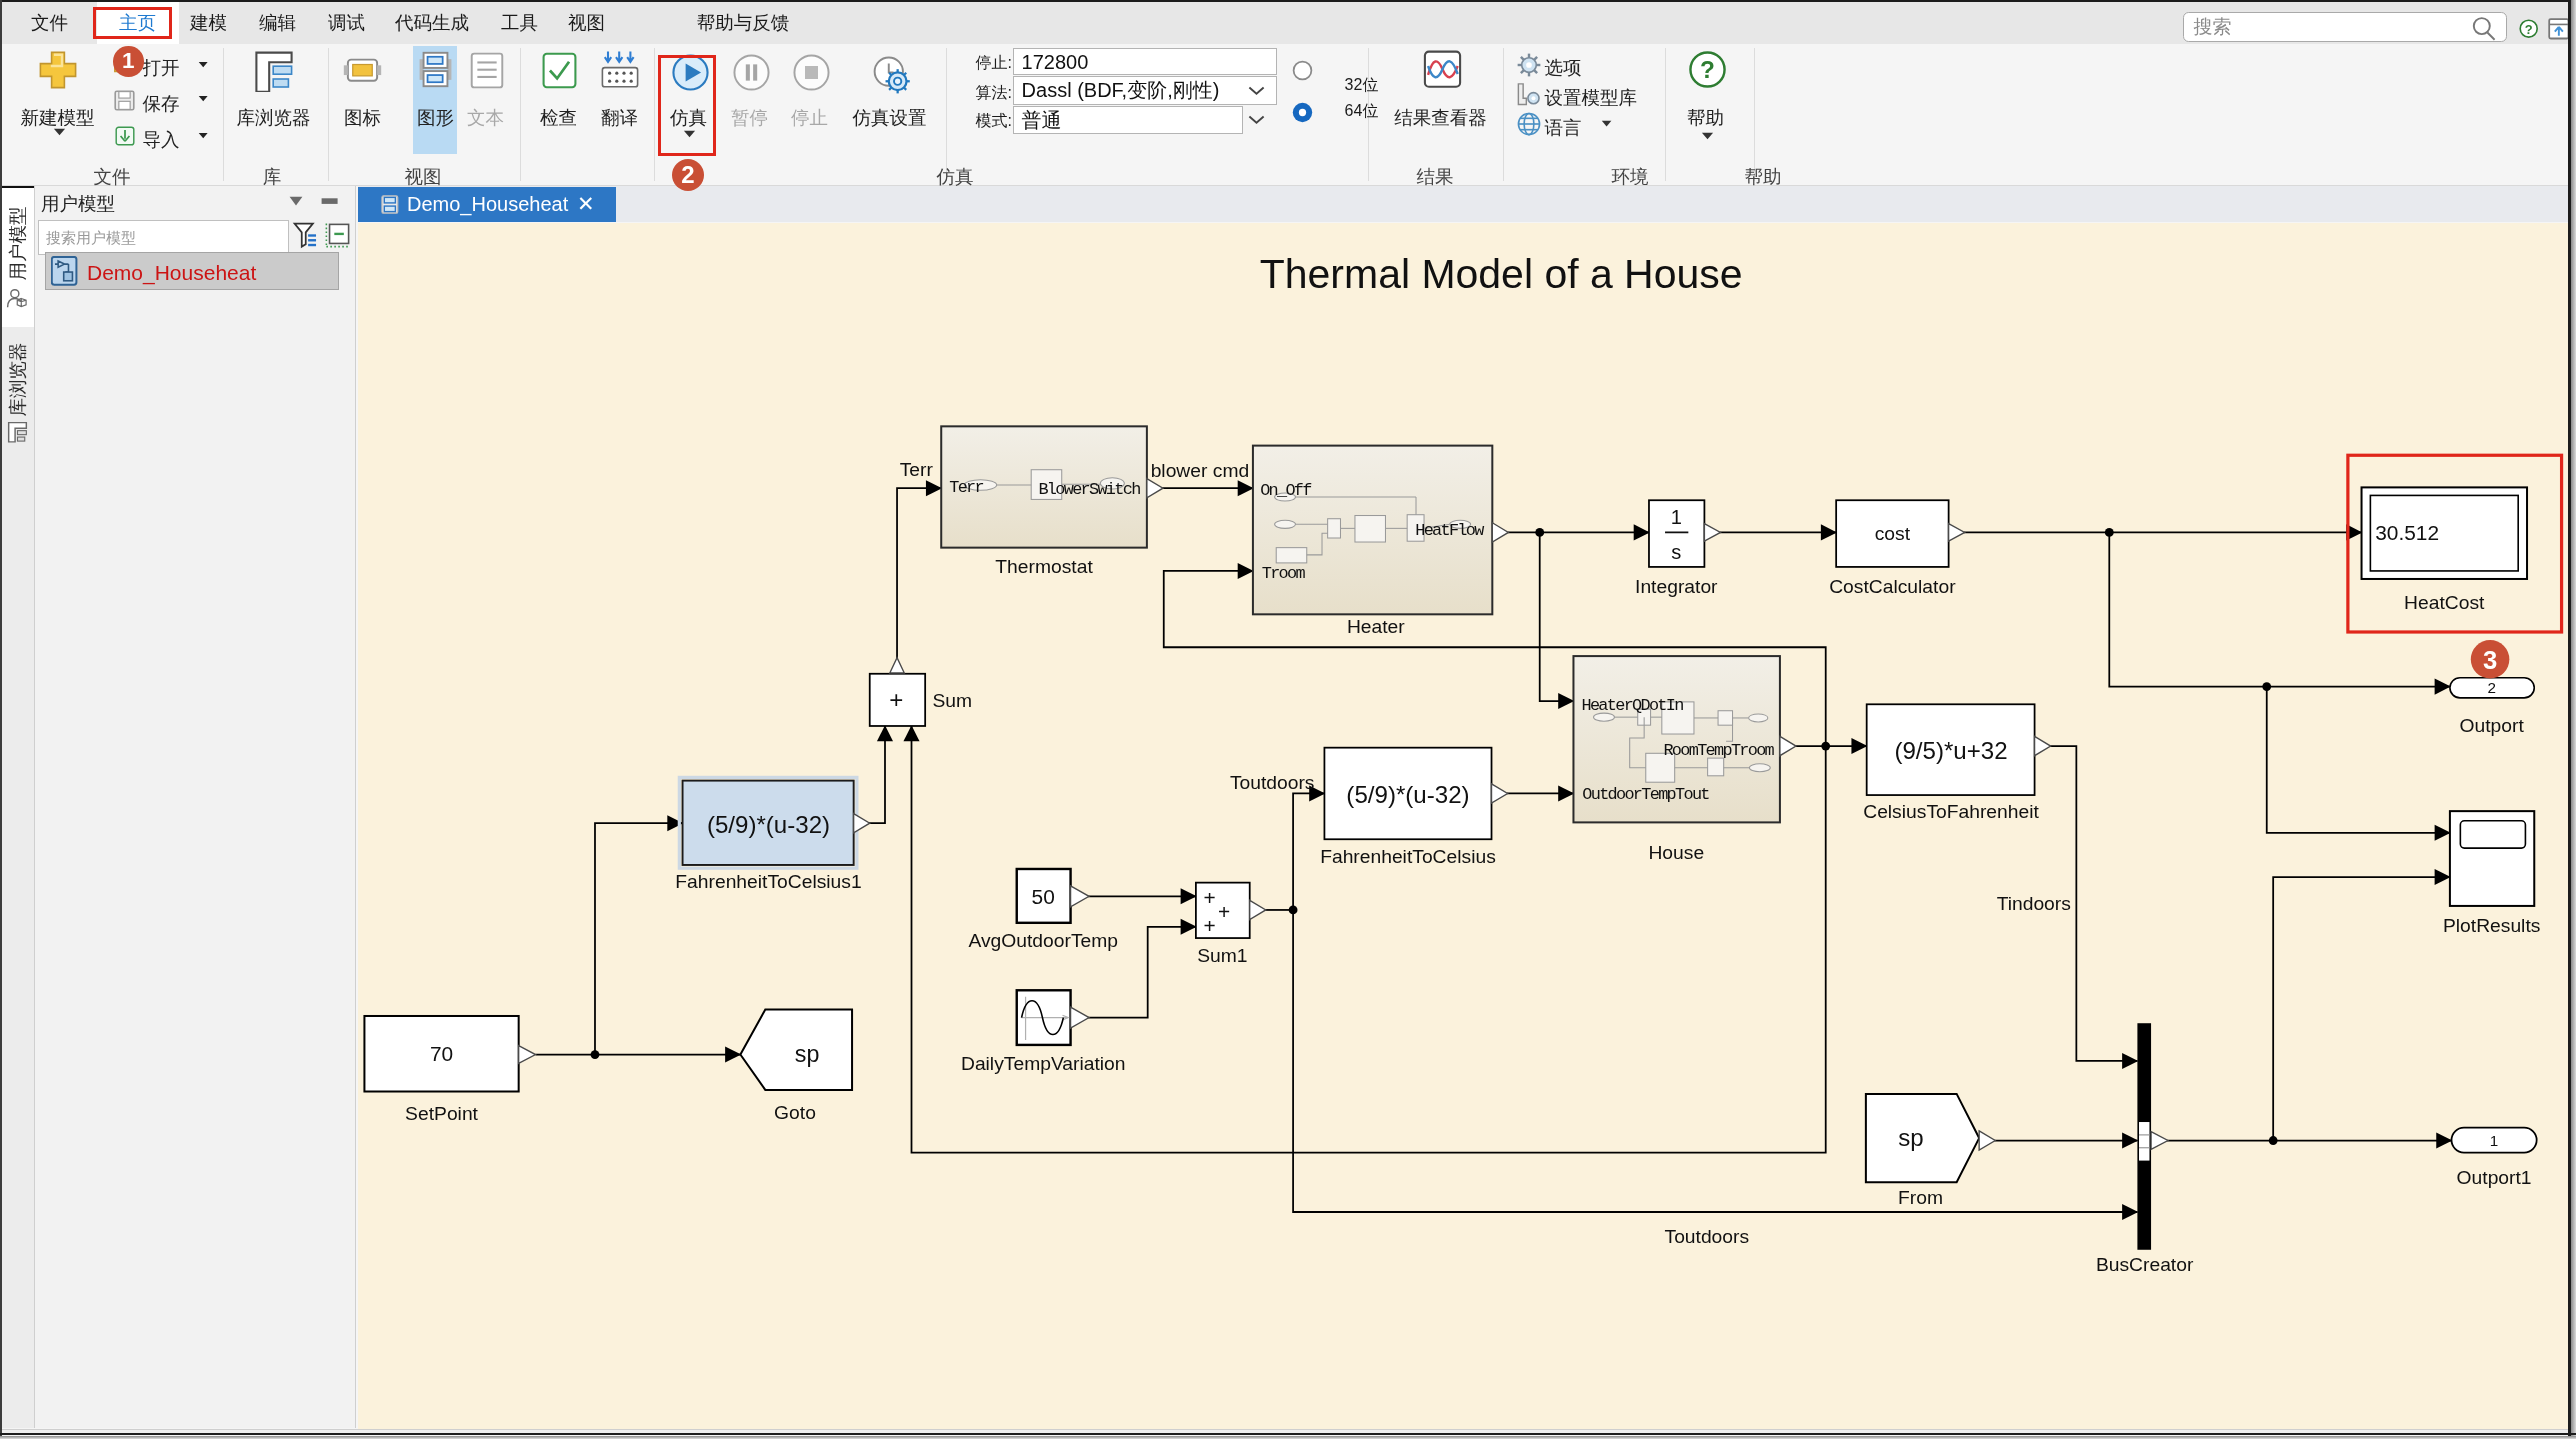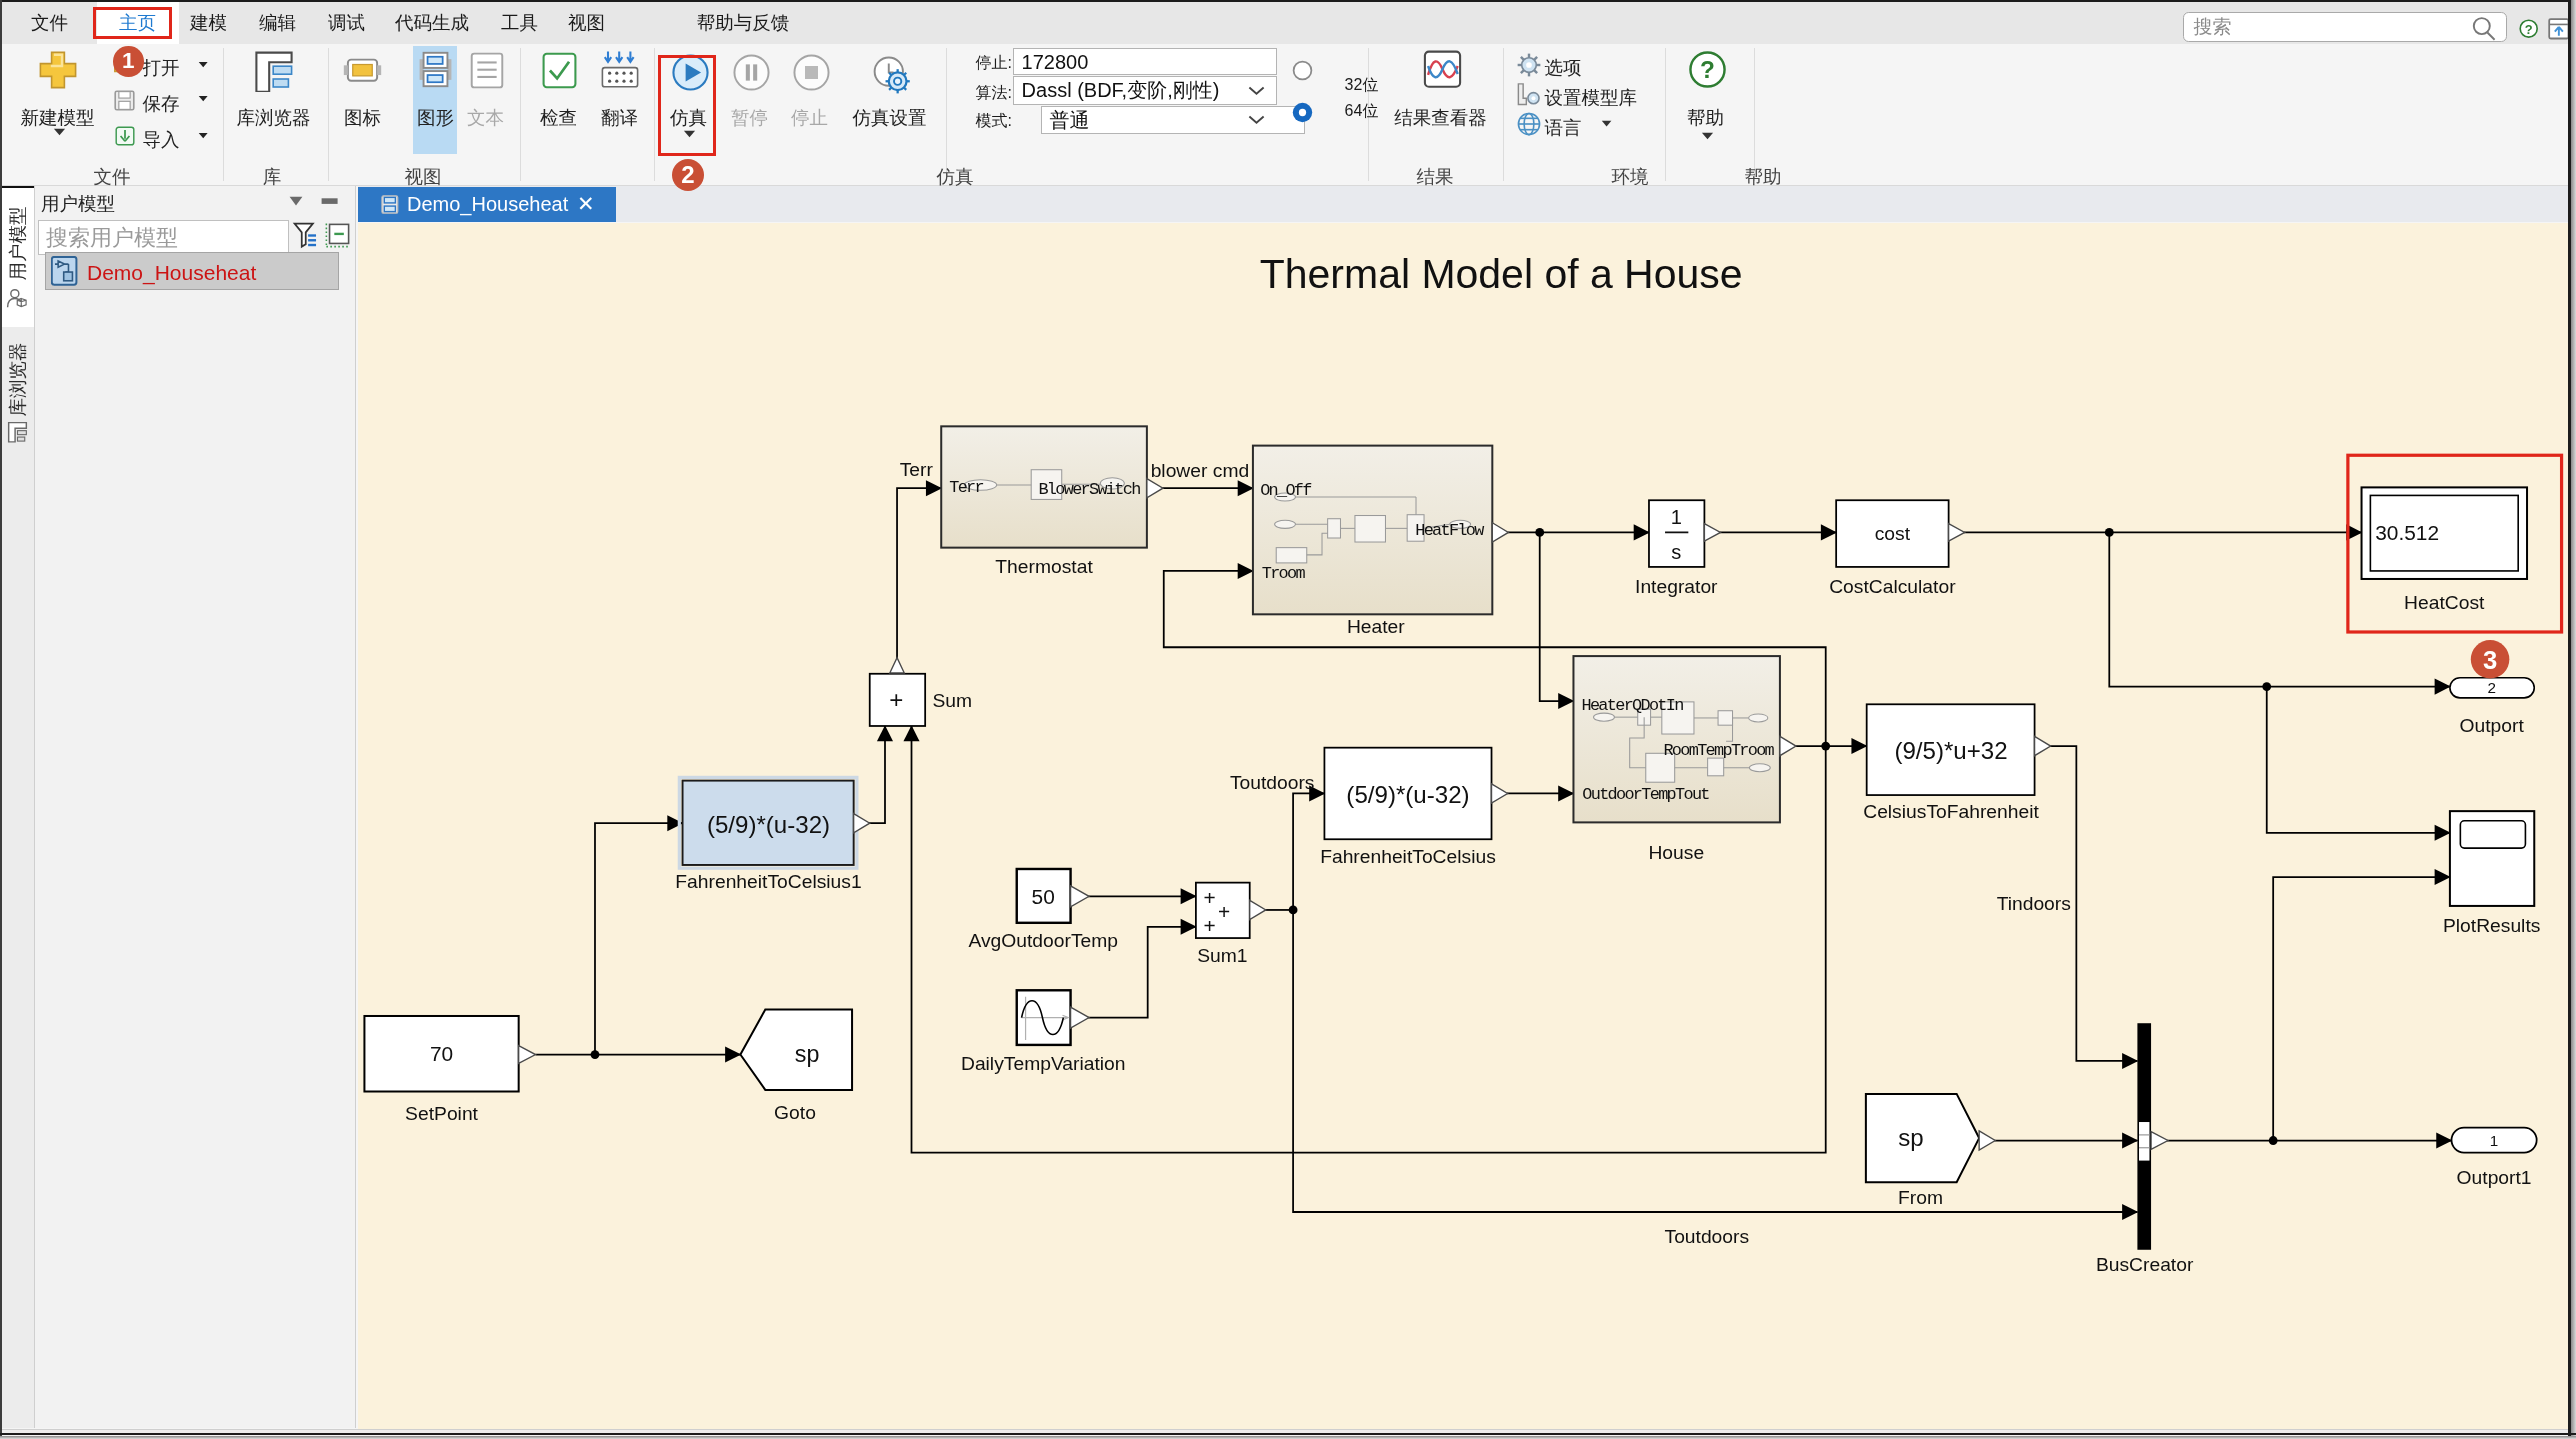--- a/index.html
+++ b/index.html
@@ -224,21 +224,21 @@
     <div class="biglabel" style="left:832px;width:112px;">仿真设置</div>
 
     <div class="fieldlabel" style="left:953px;top:8.8px;">停止:</div>
     <div class="field" style="left:1011px;top:4px;width:264px;height:27px;line-height:26px;">172800</div>
     <div class="fieldlabel" style="left:953px;top:39px;">算法:</div>
     <div class="field" style="left:1011px;top:32px;width:264px;height:29px;line-height:27px;">Dassl (BDF,变阶,刚性)</div>
     <svg class="abs" style="left:1245px;top:41px;" width="19" height="12" viewBox="0 0 24 15">
         <path d="M3 3 l9 8 l9 -8" fill="none" stroke="#444" stroke-width="2.4"></path>
       </svg>
     <div class="fieldlabel" style="left:953px;top:67px;">模式:</div>
-    <div class="field" style="left:1011px;top:62px;width:264px;height:28px;line-height:26.5px;margin-left:28px;">普通</div>
+    <div class="field" style="left:1011px;top:62px;width:230px;height:28px;line-height:26.5px;">普通</div>
     <svg class="abs" style="left:1245px;top:70px;" width="19" height="12" viewBox="0 0 24 15">
         <path d="M3 3 l9 8 l9 -8" fill="none" stroke="#444" stroke-width="2.4"></path>
       </svg>
 
     <svg class="abs" style="left:1290px;top:16px;" width="21" height="21" viewBox="0 0 26 26">
         <circle cx="13" cy="13" r="11" fill="#fff" stroke="#8a8a8a" stroke-width="2.2"></circle>
       </svg>
     <div class="fieldlabel" style="left:1322px;top:31px;">32位</div>
     <svg class="abs" style="left:1290px;top:58px;" width="21" height="21" viewBox="0 0 26 26">
         <circle cx="13" cy="13" r="12" fill="#1668c0"></circle>
@@ -319,21 +319,21 @@
     <rect x="13" y="20" width="9" height="5" fill="#e0e0e0" stroke="#6a6a6a" stroke-width="1.4"></rect>
   </svg>
 
   <div id="panel" class="abs"></div>
   <div class="abs" style="left:41px;top:191px;font-size:18.5px;color:#222;">用户模型</div>
   <svg class="abs" style="left:288px;top:195px;" width="56" height="13" viewBox="0 0 70 16">
     <path d="M2 2 L18 2 L10 13 Z" fill="#6a6a6a"></path>
     <rect x="42" y="4" width="20" height="7" fill="#6a6a6a"></rect>
   </svg>
   <div class="abs" style="left:38px;top:220px;width:251px;height:35px;background:#fff;border:0.8px solid #c0c0c0;"></div>
-  <div class="abs" style="left:46px;top:220px;font-size:22px;color:#9a9a9a;line-height:35px;">搜索用户模型</div>
+  <div class="abs" style="left:46px;top:220px;font-size:15px;color:#9a9a9a;line-height:35px;">搜索用户模型</div>
   <svg class="abs" style="left:292px;top:222px;" width="60" height="27" viewBox="0 0 75 34">
     <path d="M3 2 L26 2 L17 13 L17 28 L12 31 L12 13 Z" fill="#fff" stroke="#333" stroke-width="2.2"></path>
     <g stroke="#2471c8" stroke-width="3">
         <line x1="20" y1="17" x2="30" y2="17"></line>
         <line x1="20" y1="23" x2="30" y2="23"></line>
         <line x1="20" y1="29" x2="30" y2="29"></line>
       </g>
     <g>
       <rect x="47" y="3" width="24" height="24" fill="#fff" stroke="#555" stroke-width="2"></rect>
       <line x1="53" y1="15" x2="65" y2="15" stroke="#3d9950" stroke-width="3"></line>

